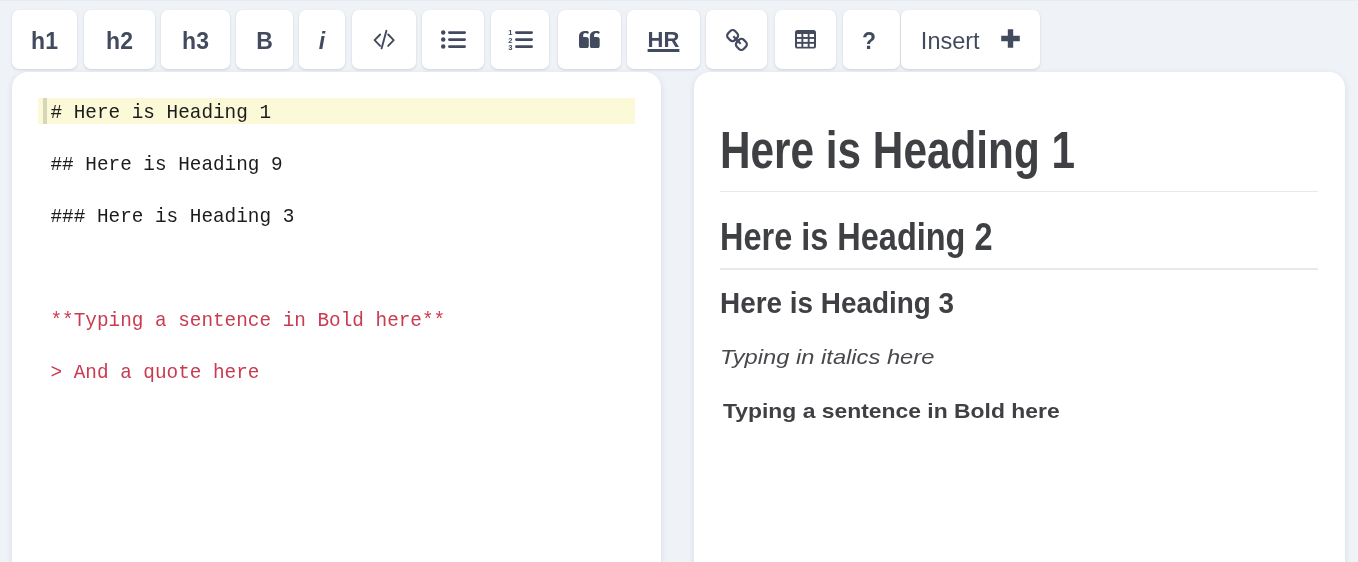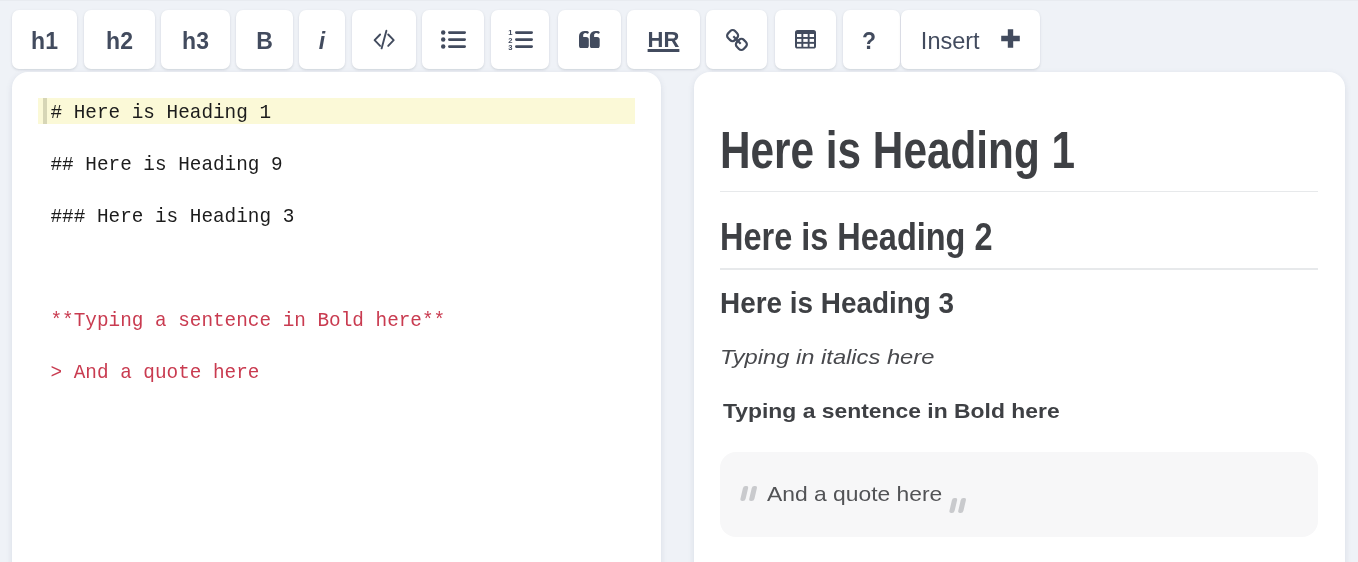--- a/index.html
+++ b/index.html
@@ -145,28 +145,13 @@
   </div>
 
   <div class="card" id="rightcard">
     <div class="pv" id="ph1">Here is Heading 1</div>
     <div class="pvline" style="top:118.5px;"></div>
     <div class="pv" id="ph2">Here is Heading 2</div>
     <div class="pvline" style="top:196px;"></div>
     <div class="pv" id="ph3">Here is Heading 3</div>
     <div class="pv" id="pit">Typing in italics here</div>
     <div class="pv" id="pbd">Typing a sentence in Bold here</div>
-    <div id="pquote">
-      <svg class="qmark" style="left:20px; top:33.5px;" width="18" height="16" viewBox="0 0 18 16">
-        <g transform="skewX(-13)">
-          <rect x="3.4" y="0" width="5.2" height="15" rx="2.2"></rect>
-          <rect x="12.2" y="0" width="5.2" height="15" rx="2.2"></rect>
-        </g>
-      </svg>
-      <div class="qtext">And a quote here</div>
-      <svg class="qmark" style="left:229px; top:45.5px;" width="18" height="16" viewBox="0 0 18 16">
-        <g transform="skewX(-13)">
-          <rect x="3.4" y="0" width="5.2" height="15" rx="2.2"></rect>
-          <rect x="12.2" y="0" width="5.2" height="15" rx="2.2"></rect>
-        </g>
-      </svg>
-    </div>
   </div>
 
 </body></html>

